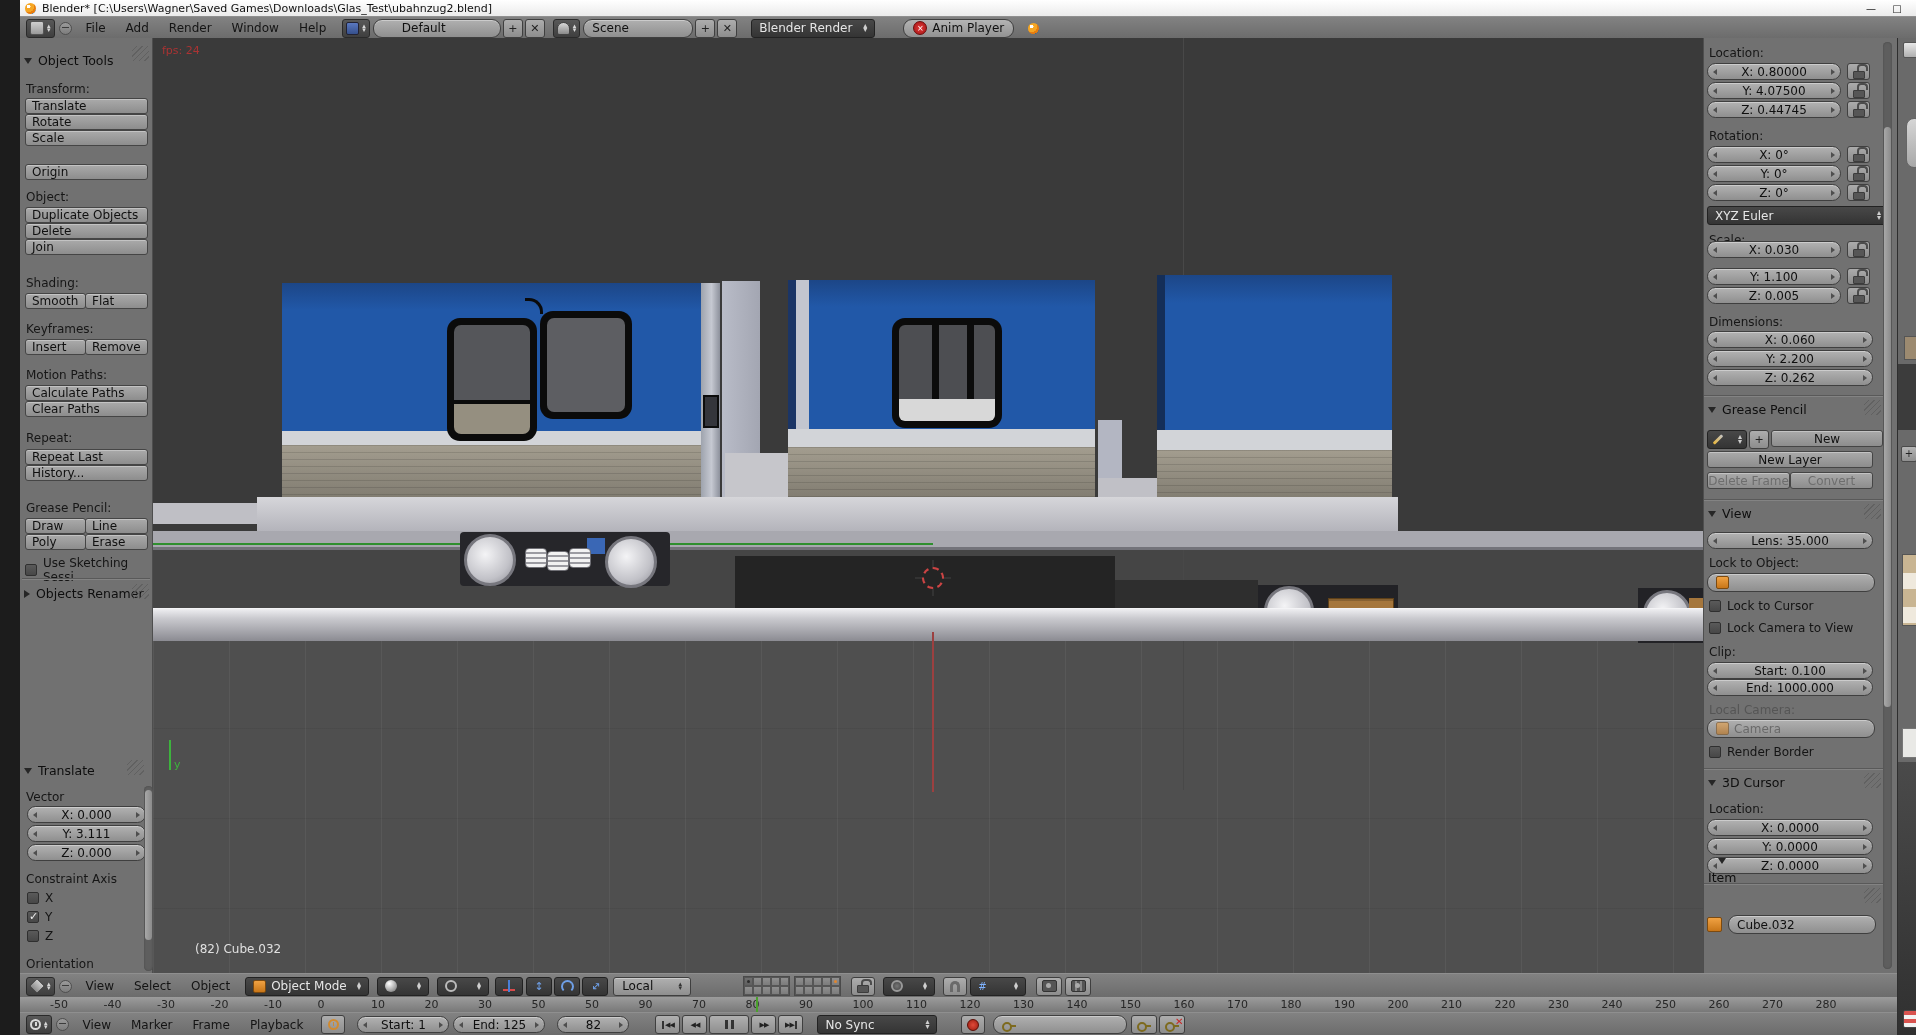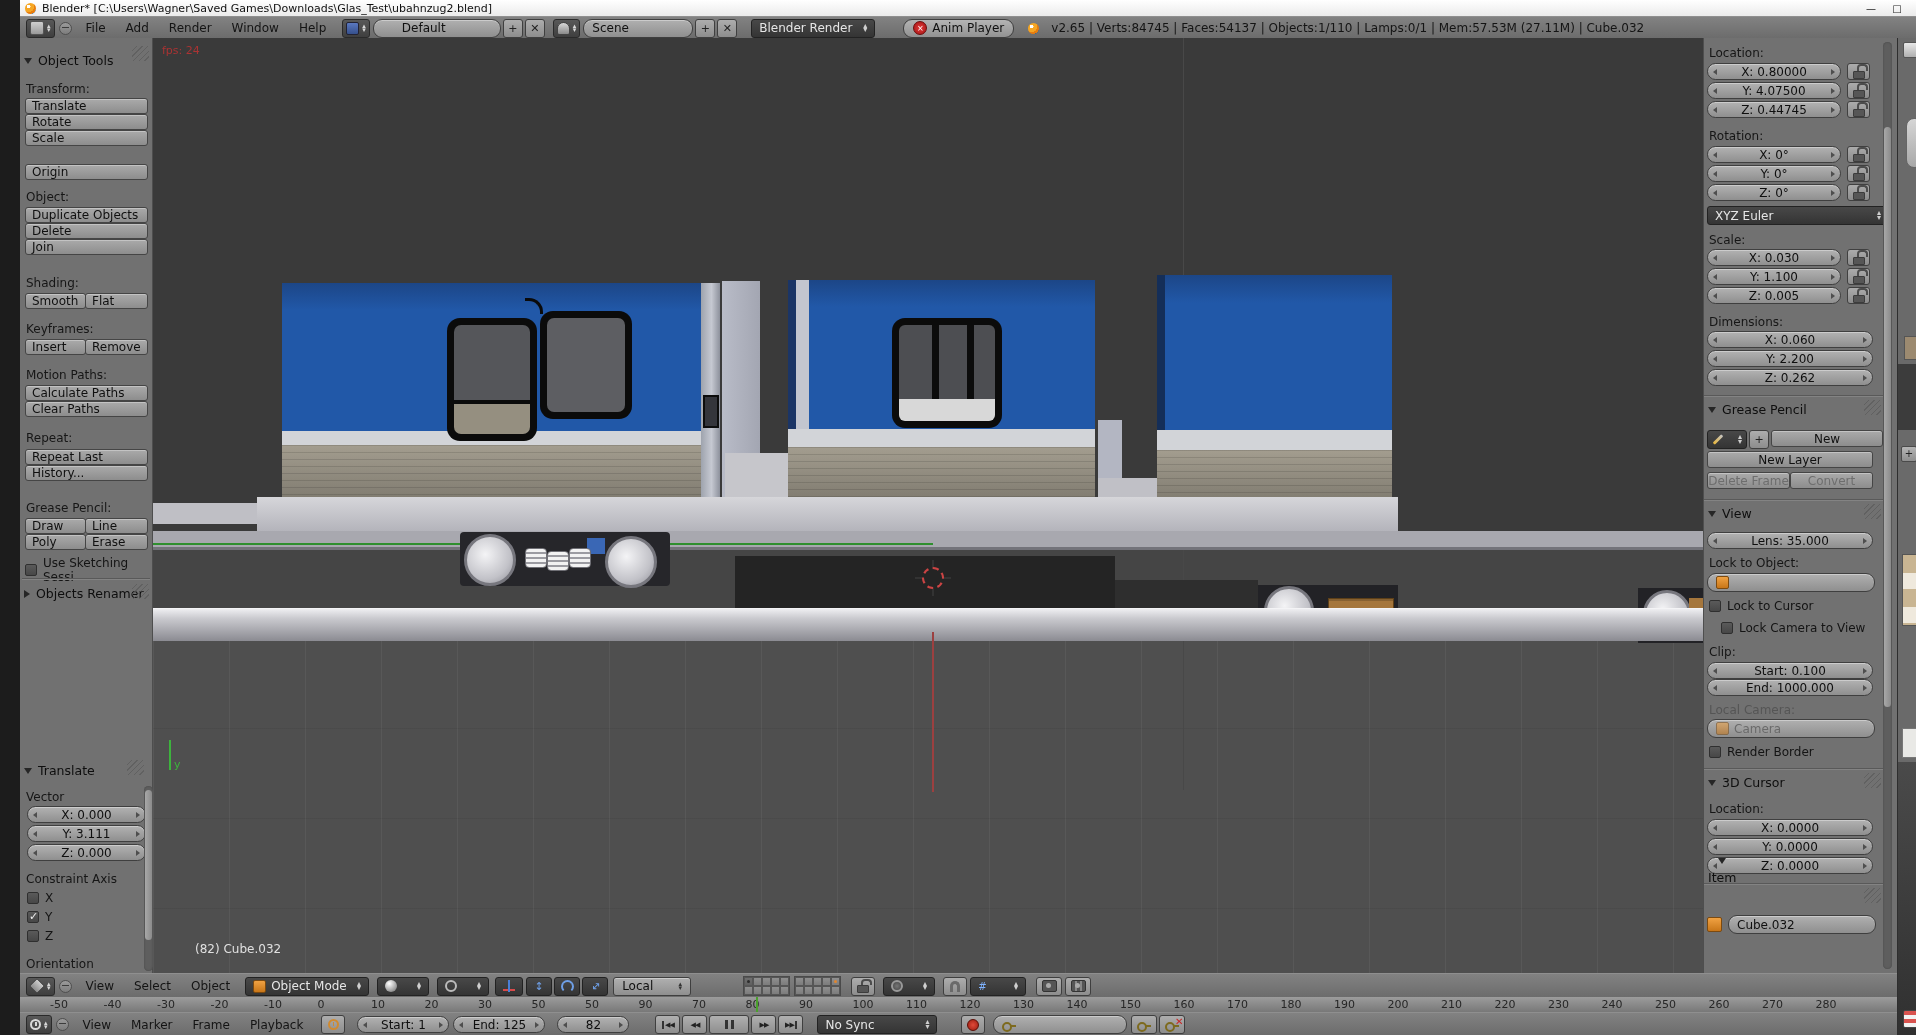--- a/index.html
+++ b/index.html
@@ -157,21 +157,20 @@
     <span class="sqbtn" style="margin-left:2px;">✕</span>
     <span class="darksel" style="width:108px;margin-left:14px;">
       <span>Blender Render</span>
       <span class="darr">▴<br>▾</span>
     </span>
     <span class="pillbtn" style="margin-left:28px;">
       <span class="stopic">×</span>
       <span>Anim Player</span>
     </span>
     <span class="blogo" style="margin-left:14px;"></span>
-    <span style="margin-left:6px;">v2.65 | Verts:84745 | Faces:54137 | Objects:1/110 | Lamps:0/1 | Mem:57.53M (27.11M) | Cube.032</span>
   </div>
 
   <div class="abs panel" style="left:0;top:38px;width:133px;height:935px;border-right:1px solid #4e4e4e;box-sizing:border-box;">
     <div class="phdr" style="top:15px;">
       <span class="tri-d"></span>
       <span>Object Tools</span>
     </div>
     <div class="grip" style="right:3px;top:8px;"></div>
 
     <span class="seclabel" style="top:44px;">Transform:</span>
@@ -398,21 +397,21 @@
           <i></i>
           <b></b>
         </div>
       </div>
     <div class="darksel" style="position:absolute;left:3px;top:168px;width:166px;">
       <span>XYZ Euler</span>
       <span class="darr">▴<br>▾</span>
     </div>
 
     <span class="nlabel" style="top:195px;left:5px;">Scale:</span>
-    <div class="nrow" style="top:211px;left:3px;">
+    <div class="nrow" style="top:203px;left:3px;">
         <div class="field" style="width:134px;">
           <span>X: 0.030</span>
         </div>
         <div class="lockbtn">
           <i></i>
           <b></b>
         </div>
       </div>
     <div class="nrow" style="top:230px;left:3px;">
         <div class="field" style="width:134px;">
@@ -472,21 +471,21 @@
         <span>Lens: 35.000</span>
       </div>
     <span class="nlabel" style="top:518px;left:5px;">Lock to Object:</span>
     <div class="lightfield" style="position:absolute;left:3px;top:535px;width:150px;gap:5px;">
       <span class="mini-ic cube-ic" style="width:11px;height:11px;"></span>
     </div>
     <div class="cbrow" style="left:5px;top:561px;">
       <span class="cb"></span>
       <span>Lock to Cursor</span>
     </div>
-    <div class="cbrow" style="left:17px;top:583px;">
+    <div class="cbrow" style="left:5px;top:583px;">
       <span class="cb"></span>
       <span>Lock Camera to View</span>
     </div>
     <span class="nlabel" style="top:607px;left:5px;">Clip:</span>
     <div class="field" style="position:absolute;left:3px;top:624px;width:166px;">
         <span>Start: 0.100</span>
       </div>
     <div class="field" style="position:absolute;left:3px;top:641px;width:166px;">
         <span>End: 1000.000</span>
       </div>

